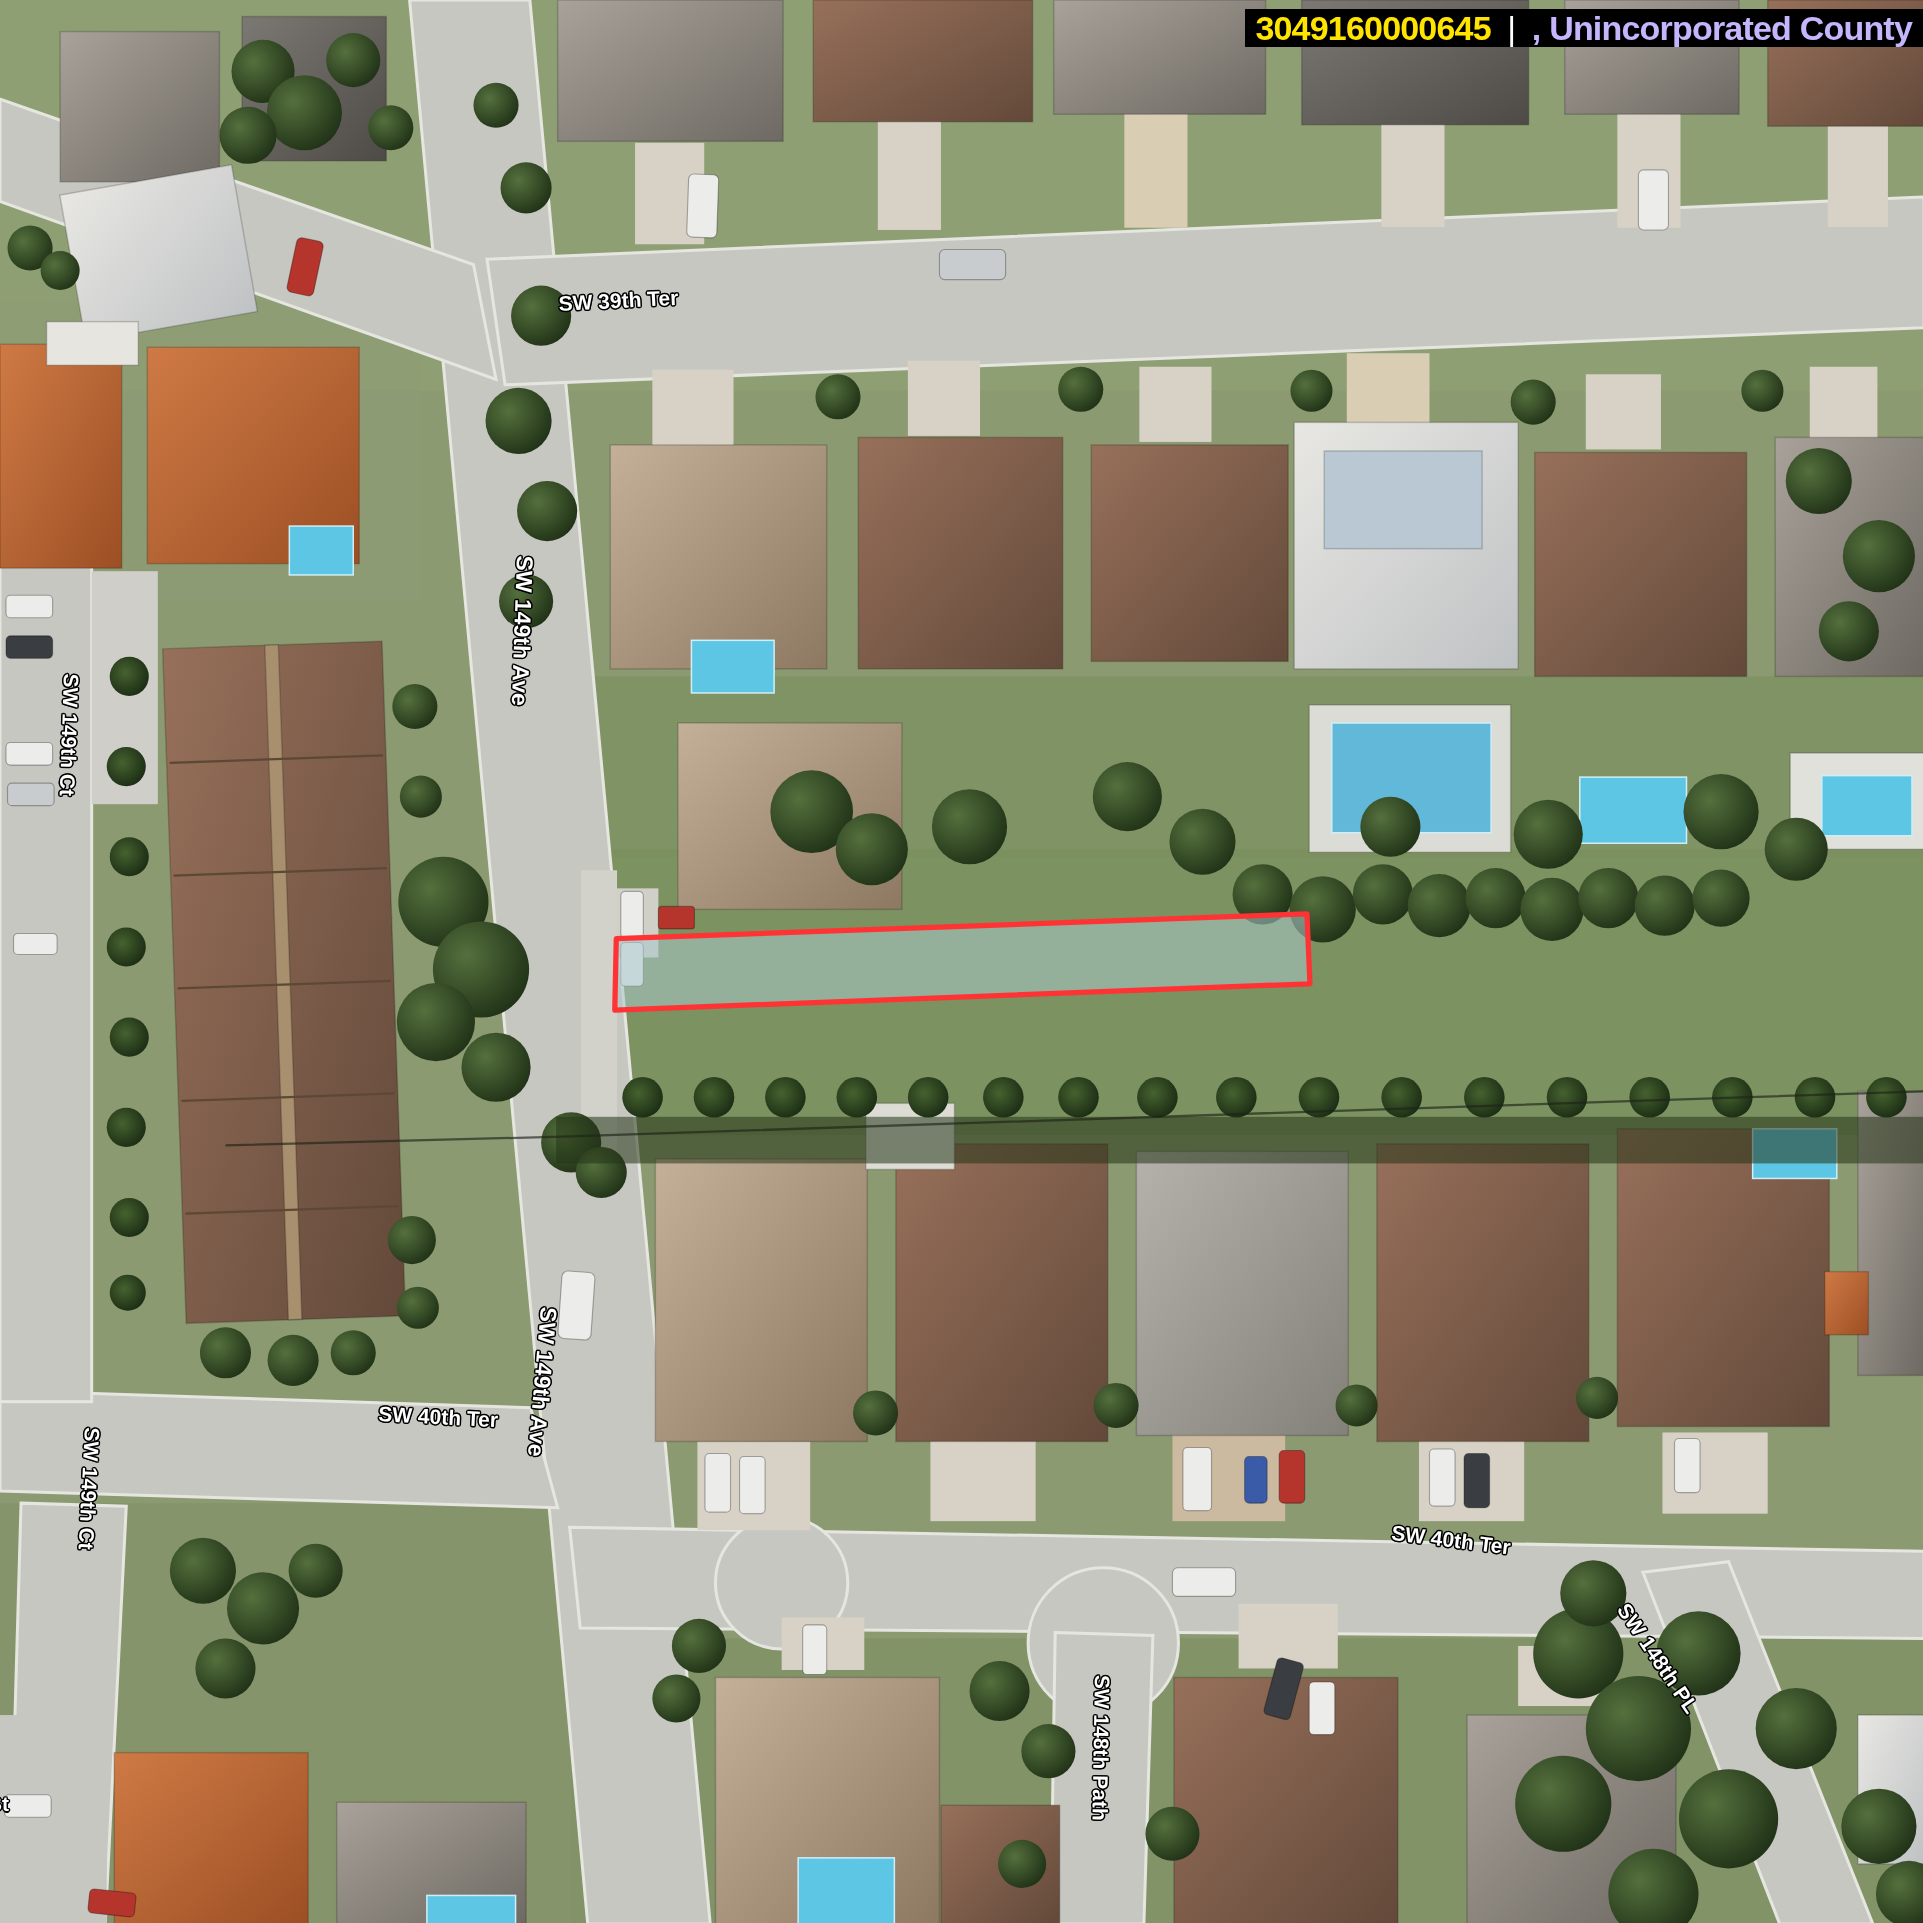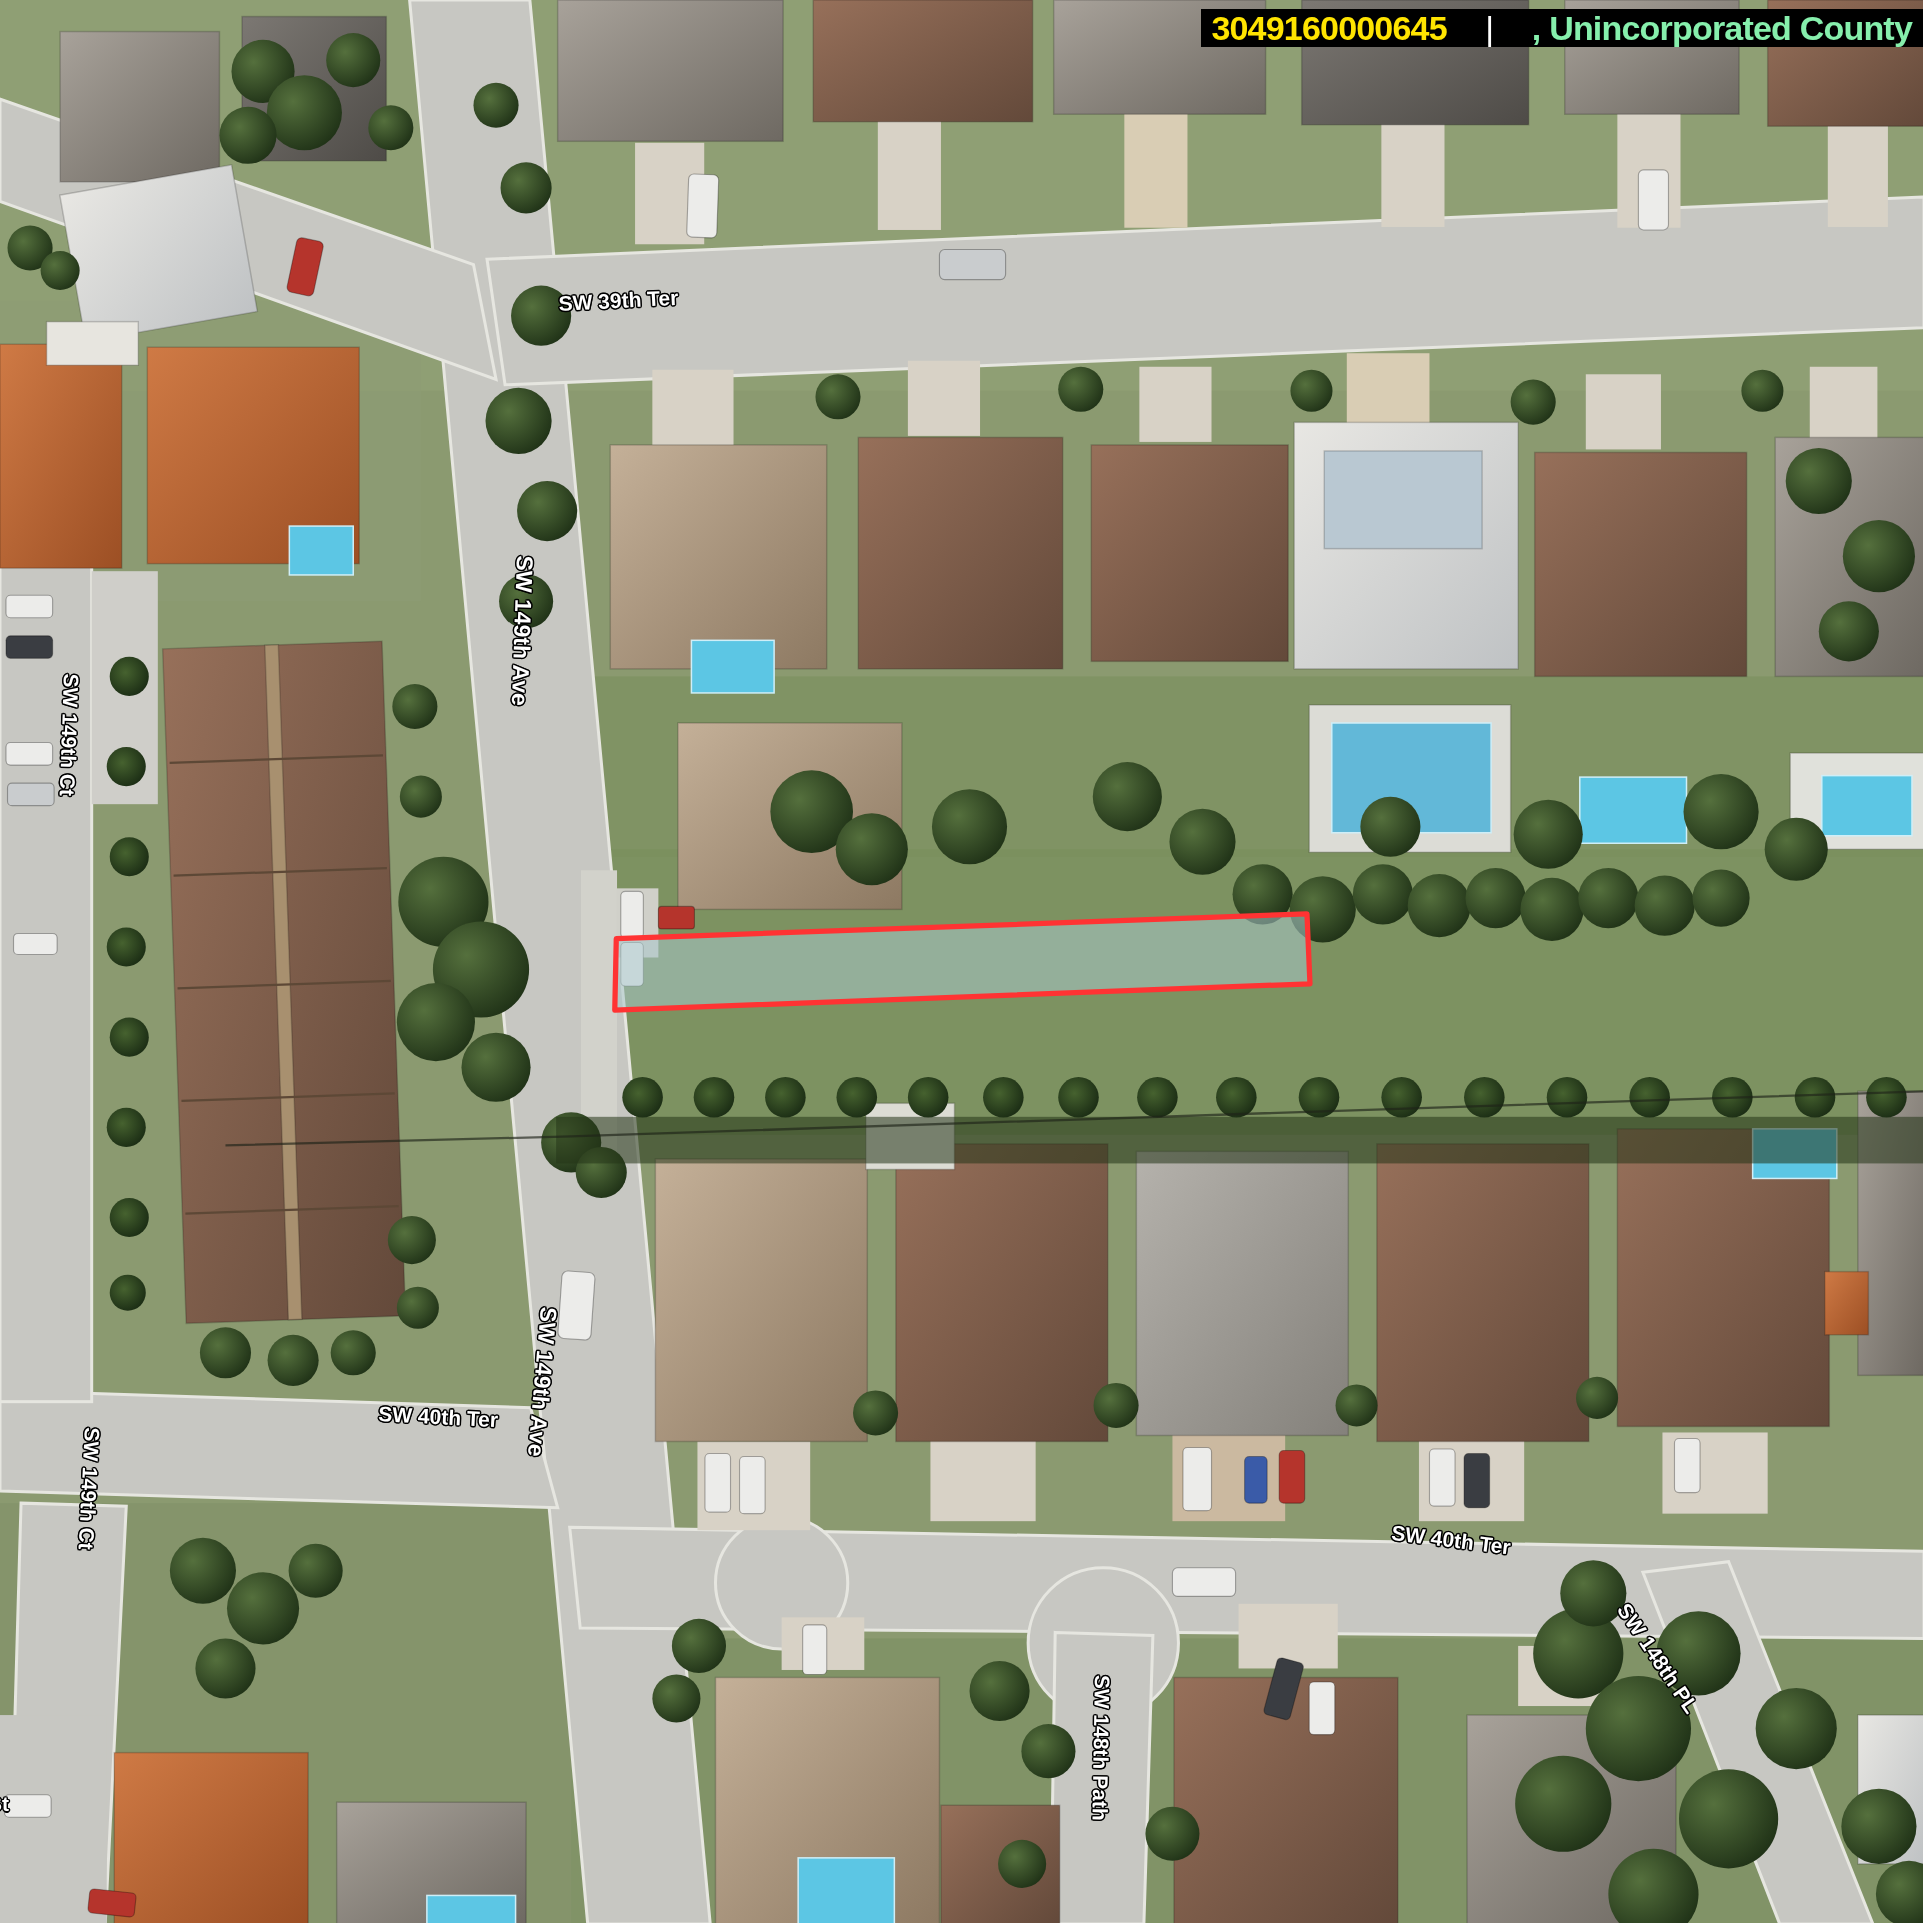--- a/index.html
+++ b/index.html
@@ -6,24 +6,24 @@
   #viewport{position:relative;width:1924px;height:1924px;overflow:hidden;
             font-family:"Liberation Sans",sans-serif;background:#8b9a70;}
   #map-svg{position:absolute;left:0;top:0;}
   .slabel{position:absolute;color:#fff;font-weight:700;white-space:nowrap;
           transform-origin:0 0;
           text-shadow:1.5px 0 0 #000,-1.5px 0 0 #000,0 1.5px 0 #000,0 -1.5px 0 #000,
                       1.1px 1.1px 0 #000,-1.1px -1.1px 0 #000,
                       1.1px -1.1px 0 #000,-1.1px 1.1px 0 #000;}
   #headerbar{position:absolute;top:9px;right:0;height:38px;background:#000;
              display:flex;align-items:center;padding:0 12px 0 10.5px;
-             font-weight:700;font-size:34px;letter-spacing:-0.8px;white-space:nowrap;z-index:30;gap:22px;}
+             font-weight:700;font-size:34px;letter-spacing:-0.8px;white-space:nowrap;z-index:30;}
   #headerbar .folio{color:#FFE400;}
   #headerbar .sep{color:#ffffff;margin:0 16.5px;font-weight:400;}
-  #headerbar .county{color:#86efac;}
+  #headerbar .county{color:#c4b5fd;}
   .lbl-layer{position:absolute;left:0;top:0;width:100%;height:100%;z-index:20;pointer-events:none;}
 </style>
 </head>
 <body>
 
 <div id="viewport">
 
 <svg id="map-svg" width="1924" height="1924" viewBox="0 0 2560 2560">
   <defs>
     <linearGradient id="gTan" x1="0%" y1="0%" x2="100%" y2="100%">

